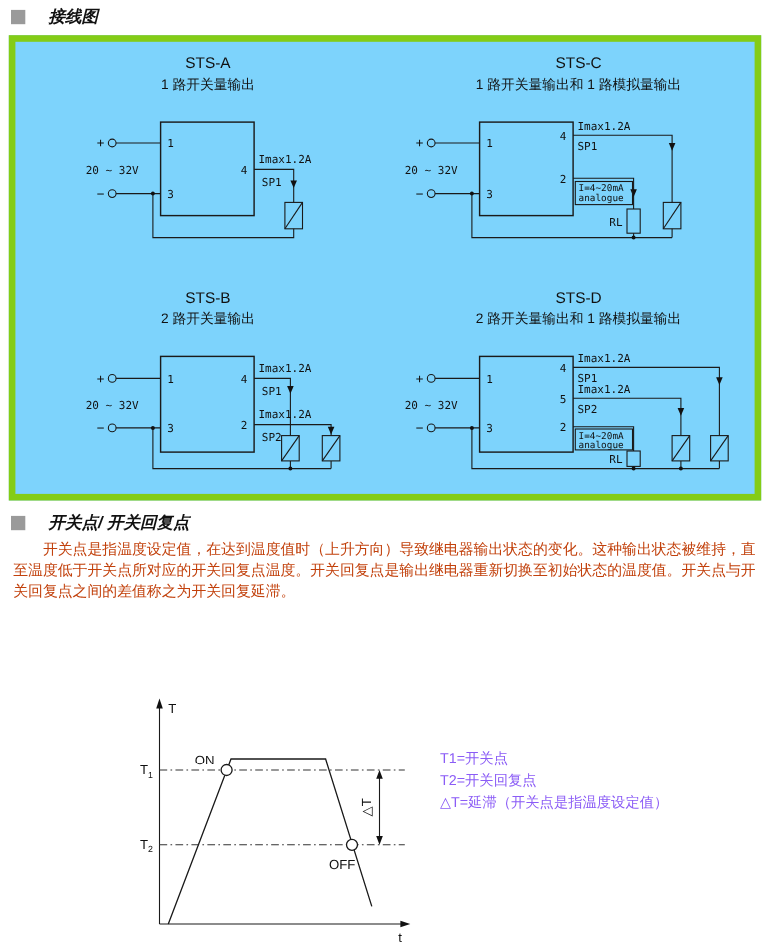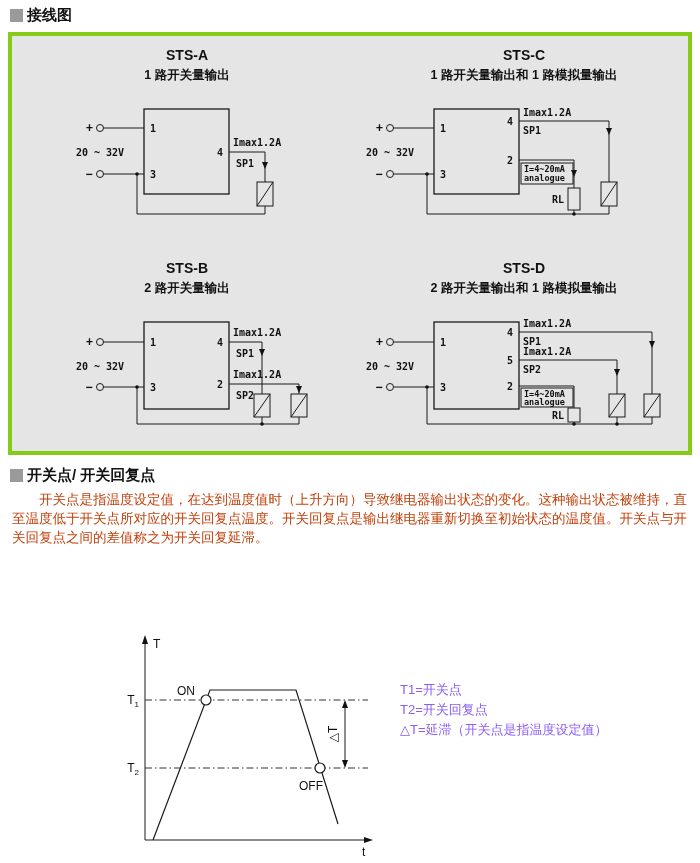--- a/index.html
+++ b/index.html
@@ -2,28 +2,28 @@
 <html><head>
 <meta charset="utf-8">
 <style>
   * { margin:0; padding:0; box-sizing:border-box; }
   html,body { background:#fff; }
   body {
     width:700px; height:863px; position:relative;
     font-family:"Liberation Sans","DejaVu Sans",sans-serif;
     color:#111;
   }
-  .sec-header { position:absolute; left:10px; display:flex; align-items:center; gap:4px; }
+  .sec-header { position:absolute; left:10px; display:flex; align-items:center; gap:21px;font-style:italic; }
   .bullet { width:13px; height:13px; background:#9a9a9a; display:inline-block; flex:0 0 auto; }
   .sec-title { font-size:15px; font-weight:bold; color:#111; white-space:nowrap; }
   #hdr1 { top:6px; }
   #hdr2 { top:466px;justify-content:flex-end; }
   .diagram-box {
     position:absolute; left:8px; top:32px; width:684px; height:423px;
-    border:4px solid #84cc16; background:#e5e5e5;font-weight:bold;
+    border:6px solid #84cc16; background:#7dd3fc;
   }
   .para {
     position:absolute; left:12px; top:490px; width:678px;
     font-size:13.5px; line-height:19px; color:#c2410c; text-indent:2em;
   }
   .graph-wrap { position:absolute; left:0; top:628px; width:700px; height:235px; }
   .legend { position:absolute; left:400px; top:52px; font-size:13px; line-height:20px; color:#8b5cf6; }
 
   
   .w    { stroke:#1a1a1a; stroke-width:1; fill:none; }

